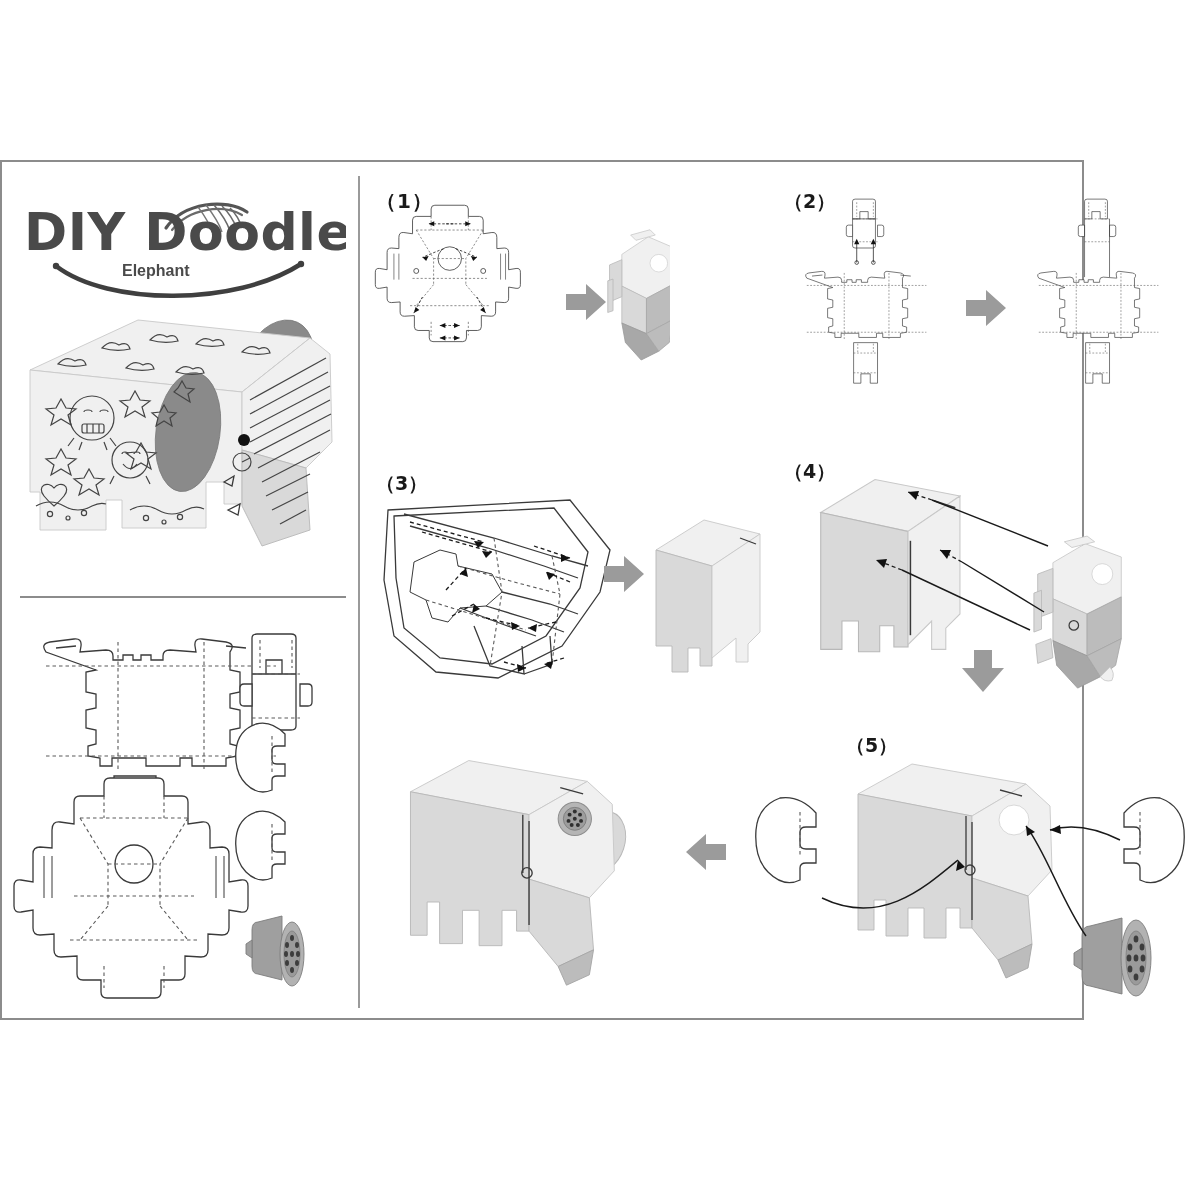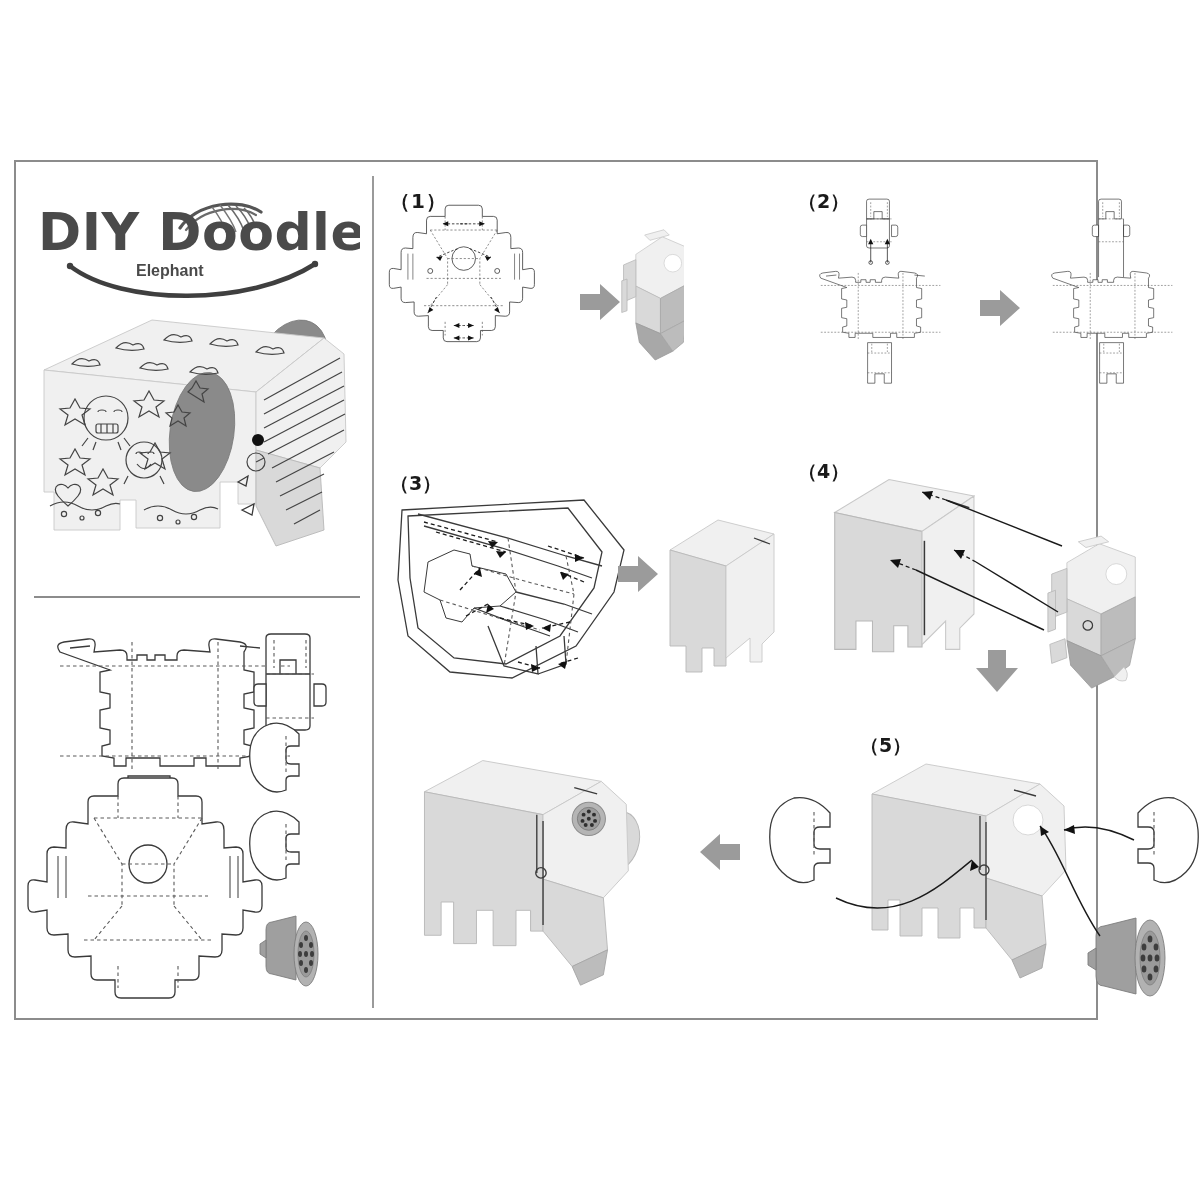--- a/index.html
+++ b/index.html
@@ -11,21 +11,21 @@
     overflow: hidden;
   }
   #sheet {
     position: relative;
     width: 1200px; height: 1200px;
     background: #ffffff;
   }
   
   #frame {
     position: absolute;
-    left: 14px; top: 160px;
+    left: 0; top: 160px;
     width: 1084px; height: 860px;
     border: 2px solid #8c8c8c;
     background: #fff;
   }
   
   .v-divider {
     position: absolute;
     left: 356px; top: 14px;
     width: 2px; height: 832px;
     background: #9a9a9a;

